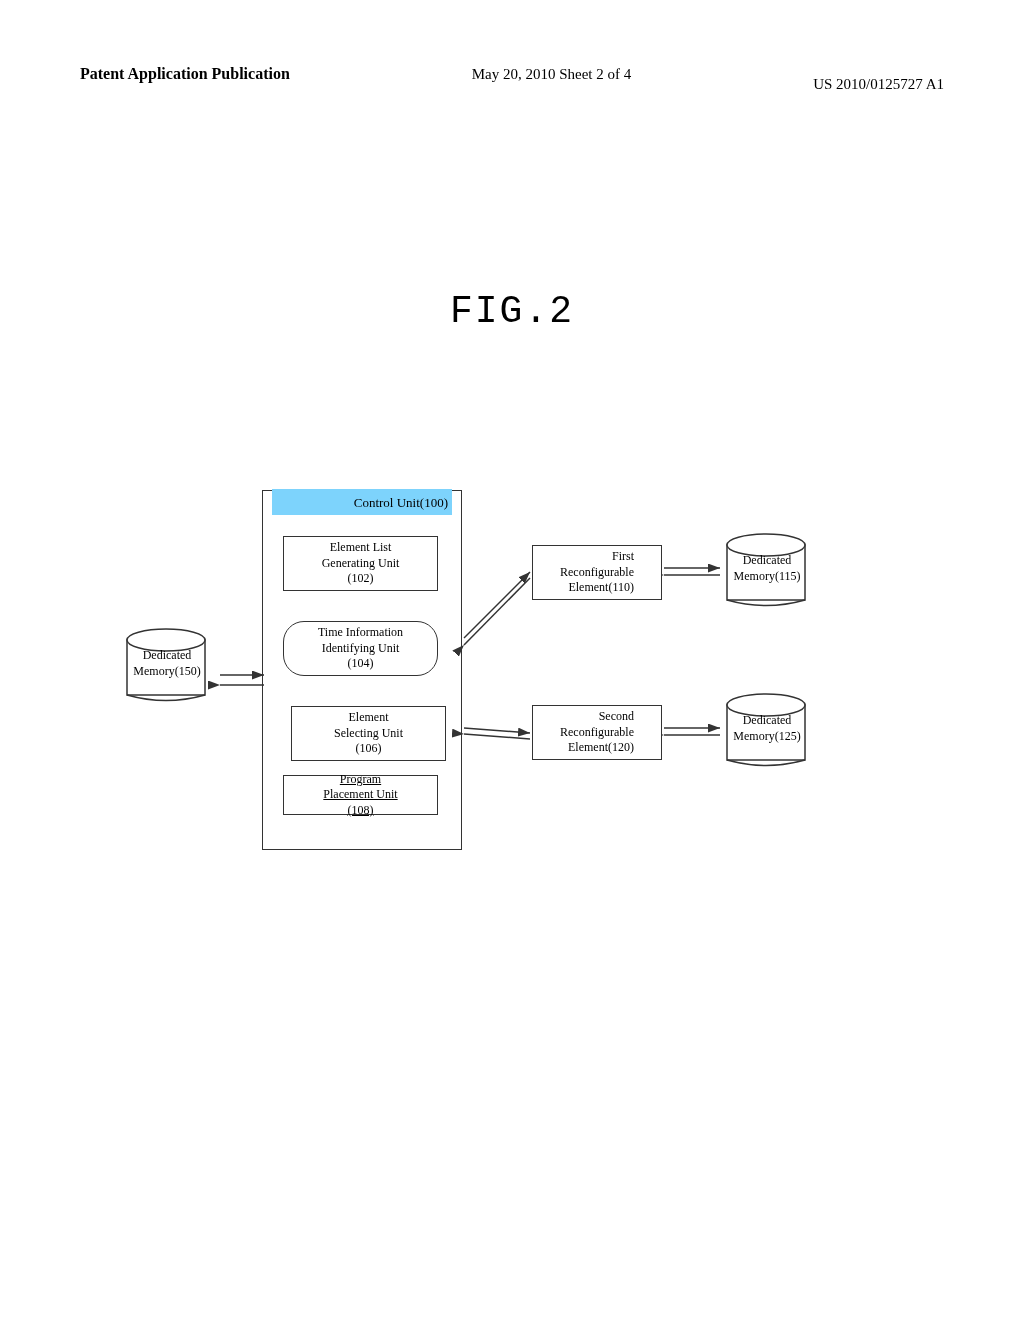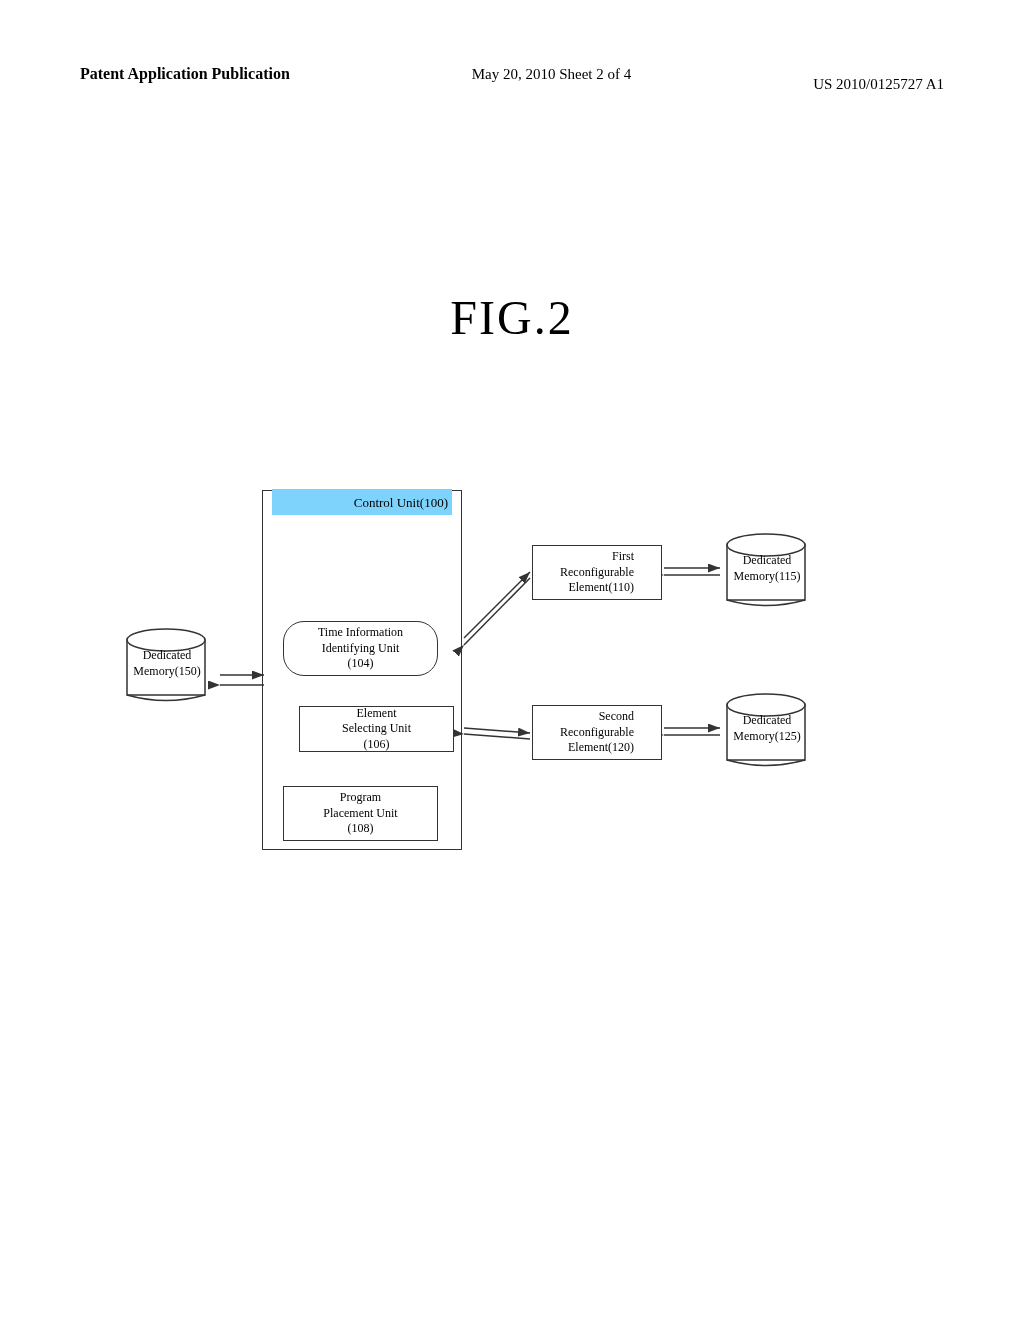--- a/index.html
+++ b/index.html
@@ -34,22 +34,22 @@
       font-size: 15px;
       margin-top: 21px;
     }
 
     
     .fig-title {
       position: absolute;
       top: 290px;
       left: 50%;
       transform: translateX(-50%);
-      font-size: 48px;
-      font-family: Liberation Serif, serif;
+      font-size: 38px;
+      font-family: Liberation Mono, monospace;
       font-weight: normal;
       letter-spacing: 2px;
     }
 
     
     .diagram {
       position: absolute;
       top: 480px;
       left: 50%;
       transform: translateX(-50%);
@@ -99,30 +99,31 @@
       height: 55px;
     }
     .unit-104 {
       left: 20px;
       top: 130px;
       width: 155px;
       height: 55px;
       border-radius: 21px;
     }
     .unit-106 {
-      left: 36px;
+      left: 28px;
       top: 215px;
       width: 155px;
-      height: 46px;
+      height: 55px;
     }
     .unit-108 {
       left: 20px;
-      top: 295px;
-      width: 155px;
-      height: 55px;
+      top: 284px;
+      width: 155px;
+      height: 40px;
+      text-decoration: underline;
     }
 
     
     .reconfig-box {
       position: absolute;
       border: 1.5px solid #333;
       text-align: right;
       font-size: 12px;
       display: flex;
       align-items: center;
@@ -225,20 +226,23 @@
     <line x1="562" y1="88" x2="618" y2="88" stroke="#333" stroke-width="1.5" marker-end="url(#arrowhead-right)"></line>
     <line x1="618" y1="95" x2="562" y2="95" stroke="#333" stroke-width="1.5" marker-end="url(#arrowhead-left)"></line>
 
     <line x1="562" y1="248" x2="618" y2="248" stroke="#333" stroke-width="1.5" marker-end="url(#arrowhead-right)"></line>
     <line x1="618" y1="255" x2="562" y2="255" stroke="#333" stroke-width="1.5" marker-end="url(#arrowhead-left)"></line>
   </svg>
 
   <div class="control-unit-outer">
     <div class="control-unit-label">Control Unit(100)</div>
 
+    <div class="unit-box unit-102">
+      <span>Element List<br>Generating Unit<br>(102)</span>
+    </div>
 
     <div class="unit-box unit-104">
       <span>Time Information<br>Identifying Unit<br>(104)</span>
     </div>
 
     <div class="unit-box unit-106">
       <span>Element<br>Selecting Unit<br>(106)</span>
     </div>
 
     <div class="unit-box unit-108">

